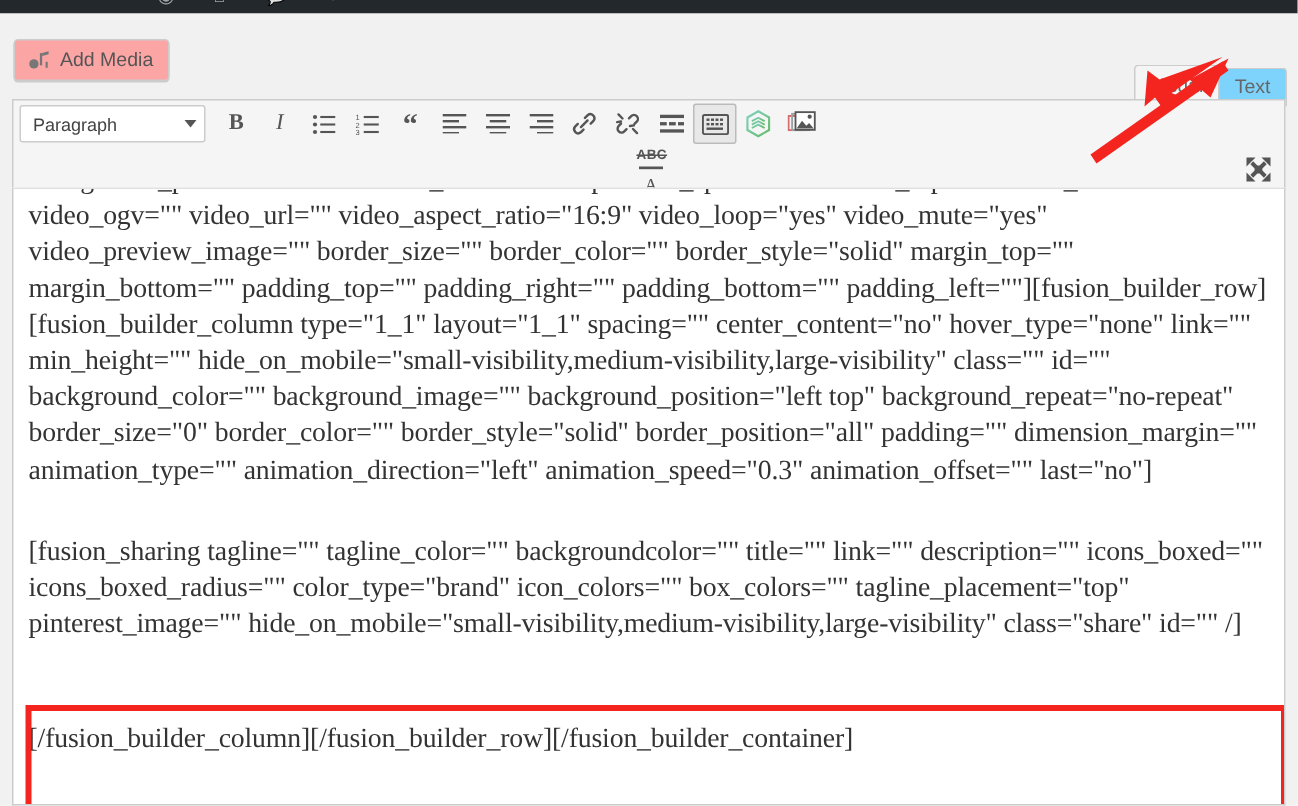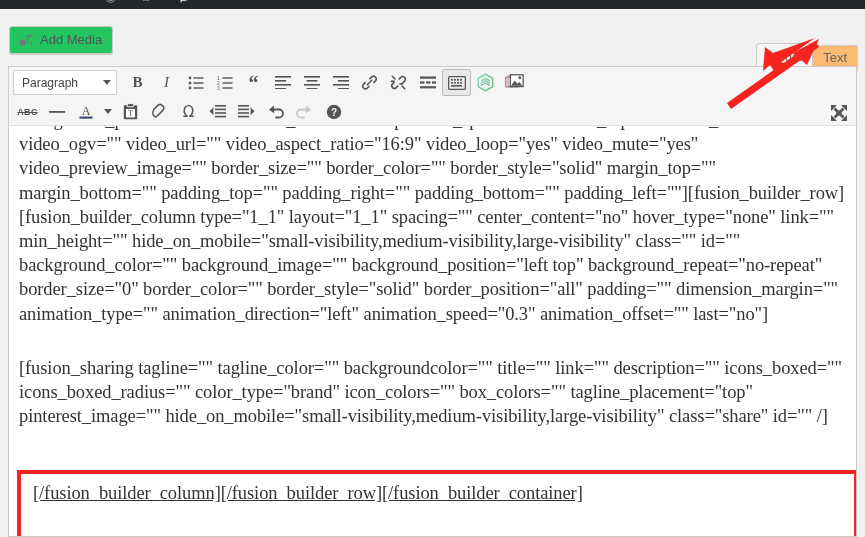--- a/index.html
+++ b/index.html
@@ -33,21 +33,21 @@
   }
 
   
   .media-row {
     position: absolute; top: 17px; left: 9px;
     height: 30px;
   }
   .add-media-btn {
     display: inline-flex; align-items: center; gap: 6px;
     height: 28px; padding: 0 10px 0 8px;
-    background: #22c55e;
+    background: #fca5a5;
     border: 1px solid #ccc;
     border-radius: 3px;
     color: #555;
     font-size: 13px;
     line-height: 26px;
     cursor: pointer;
     box-shadow: 0 1px 0 #ccc;
   }
   .add-media-btn .ico { display: inline-block; width: 16px; height: 16px; }
 
@@ -56,21 +56,21 @@
     position: absolute; top: 36px; right: 7px;
     display: flex; align-items: flex-end;
     height: 26px;
   }
   .ed-tab {
     font-size: 13px; line-height: 24px;
     height: 26px;
     padding: 0 10px;
     border: 1px solid #ccc;
     border-bottom: none;
-    background: #fdba74;
+    background: #7dd3fc;
     color: #666;
     cursor: pointer;
     margin-left: -1px;
     border-radius: 3px 3px 0 0;
   }
   .ed-tab.active {
     background: #f5f5f5;
     color: #666;
     border-color: #ccc;
     height: 28px;
@@ -86,39 +86,39 @@
     border: 1px solid #ccc;
     border-bottom: none;
   }
   .mce-row {
     display: flex; align-items: center;
     height: 31px;
     padding: 1px 0 1px 2px;
     gap: 0;
     position: relative;
   }
-  .mce-row + .mce-row { margin-top: -2px; }
+  .mce-row + .mce-row { margin-top: -2px; flex-direction: column; }
 
   .btn {
     width: 29px; height: 27px;
     display: flex; align-items: center; justify-content: center;
     color: #555;
     cursor: pointer;
     border: 1px solid transparent;
     border-radius: 2px;
     font-size: 14px;
     user-select: none;
   }
   .btn.active { border-color: #bbb; background: #e8e8e8; }
   .btn.disabled { color: #c5c5c5; cursor: default; }
   .btn svg { display: block; }
 
   .para-select {
     display: flex; align-items: center; justify-content: space-between;
-    width: 104px; height: 25px;
+    width: 124px; height: 25px;
     margin: 0 6px 0 2px;
     padding: 0 5px 0 8px;
     background: #fff;
     border: 1px solid #ccc;
     border-radius: 2px;
     font-size: 12px;
     color: #444;
     cursor: pointer;
   }
   .caret { width: 0; height: 0;
@@ -152,21 +152,21 @@
   }
   .doc p { margin: 0; }
 
   .para-top {
     position: absolute; top: -18px; left: 10px; right: 10px;
   }
   .para-box {
     position: absolute; top: 230px; left: 10px; right: 10px;
   }
   .para-bottom {
-    position: absolute; top: 355px; left: 24px; right: 10px; text-decoration: underline;
+    position: absolute; top: 355px; left: 10px; right: 10px;
   }
 
   
   .sq {
     text-decoration-style: wavy;
     text-decoration-color: #e54040;
     text-decoration-thickness: 1px;
     text-underline-offset: 2px;
   }
 

